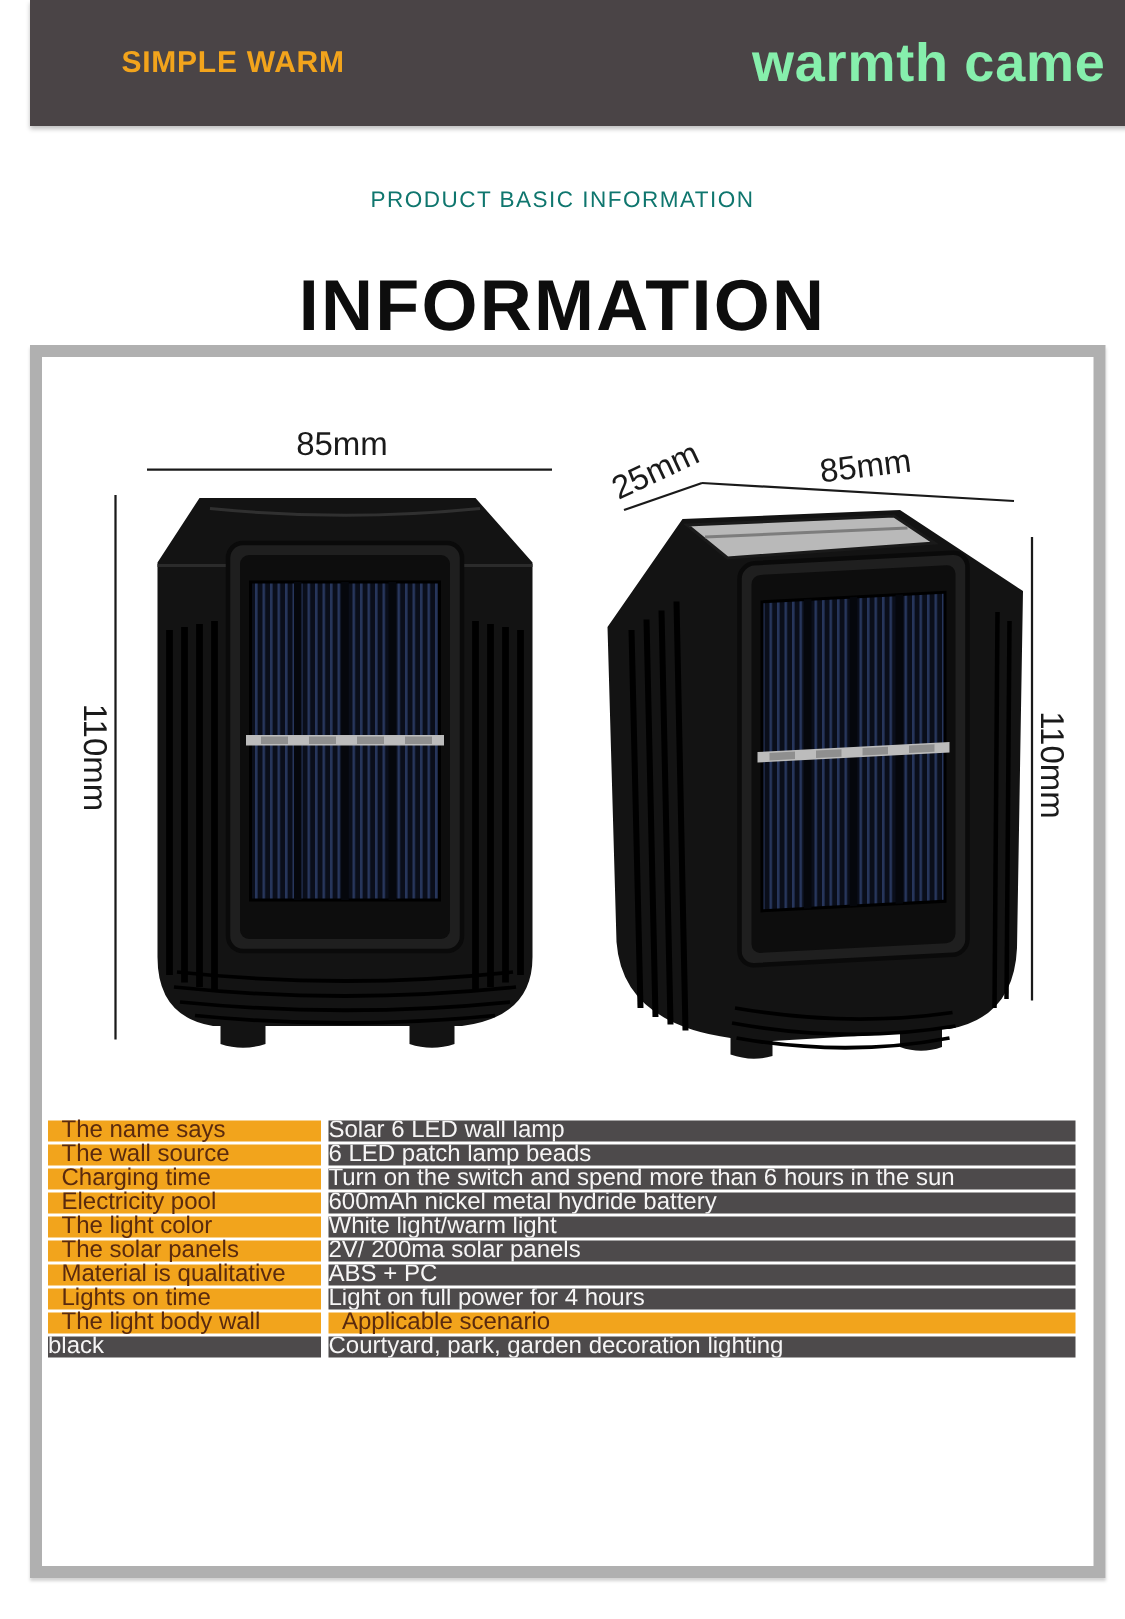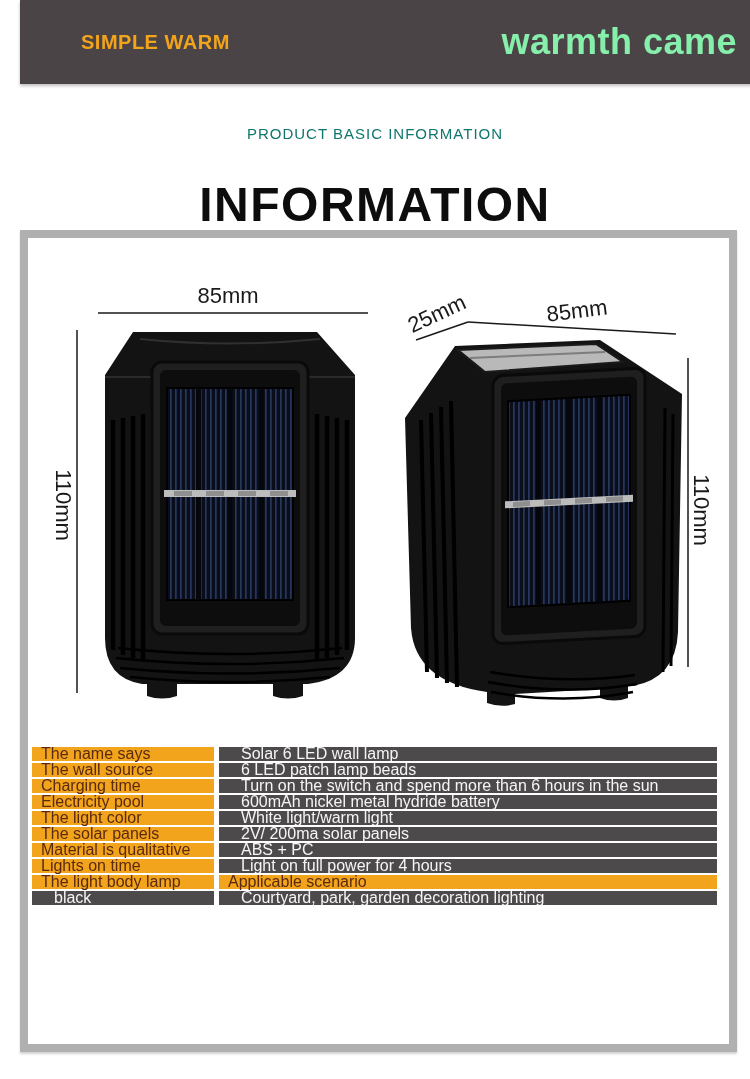--- a/index.html
+++ b/index.html
@@ -56,21 +56,21 @@
     display:grid;grid-template-columns:182px 498px;
     column-gap:5px;row-gap:2px;
   }
   .cell{height:14px;display:flex;align-items:center;font-size:16px;line-height:1;}
   .cell.label{
     background:var(--accent,#f2a41c);color:var(--label-text,#5a2a0e);
     padding-left:9px;
   }
   .cell.value{
     background:var(--value-bg,#4d4a4b);color:#f6f5f5;
-    padding-left:22px;white-space:nowrap;overflow:hidden;
+    white-space:nowrap;overflow:hidden;
   }
 </style>
 </head>
 <body>
 
 <div class="page">
 
   <div class="header-bar">
     <span class="brand">SIMPLE WARM</span>
     <span class="tagline">warmth came</span>
@@ -206,20 +206,20 @@
 
     <div class="cell label">The solar panels</div>
     <div class="cell value">2V/ 200ma solar panels</div>
 
     <div class="cell label">Material is qualitative</div>
     <div class="cell value">ABS + PC</div>
 
     <div class="cell label">Lights on time</div>
     <div class="cell value">Light on full power for 4 hours</div>
 
-    <div class="cell label">The light body lamp</div>
+    <div class="cell label">The light body wall</div>
     <div class="cell label">Applicable scenario</div>
 
     <div class="cell value">black</div>
     <div class="cell value">Courtyard, park, garden decoration lighting</div>
   </div>
 
 </div>
 
 </body></html>

